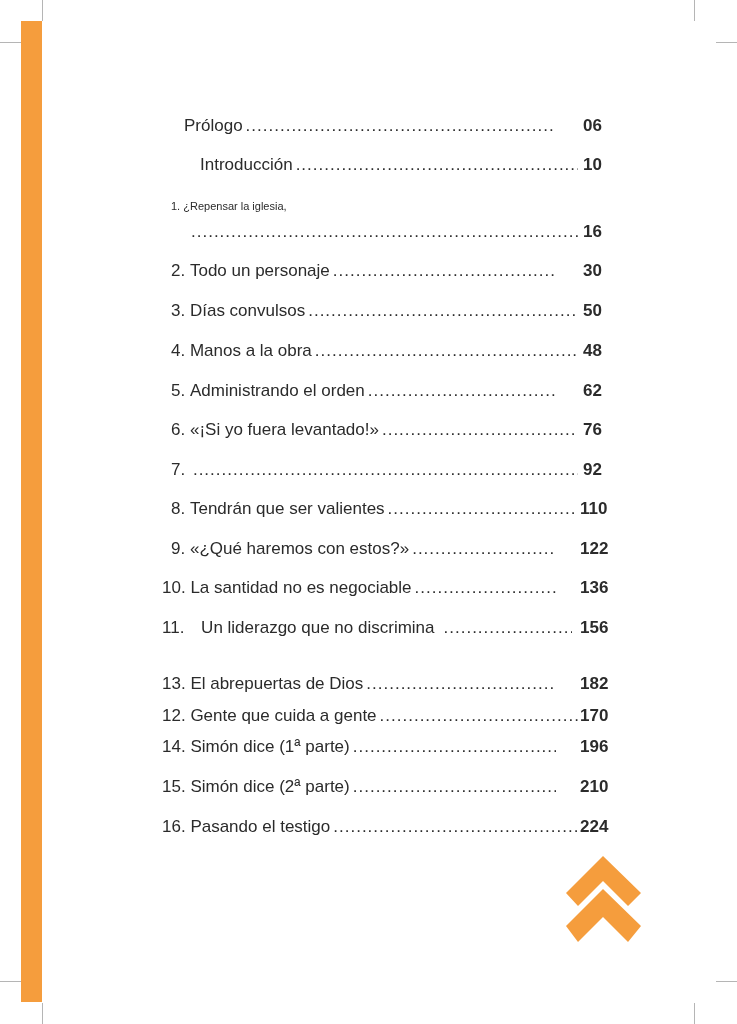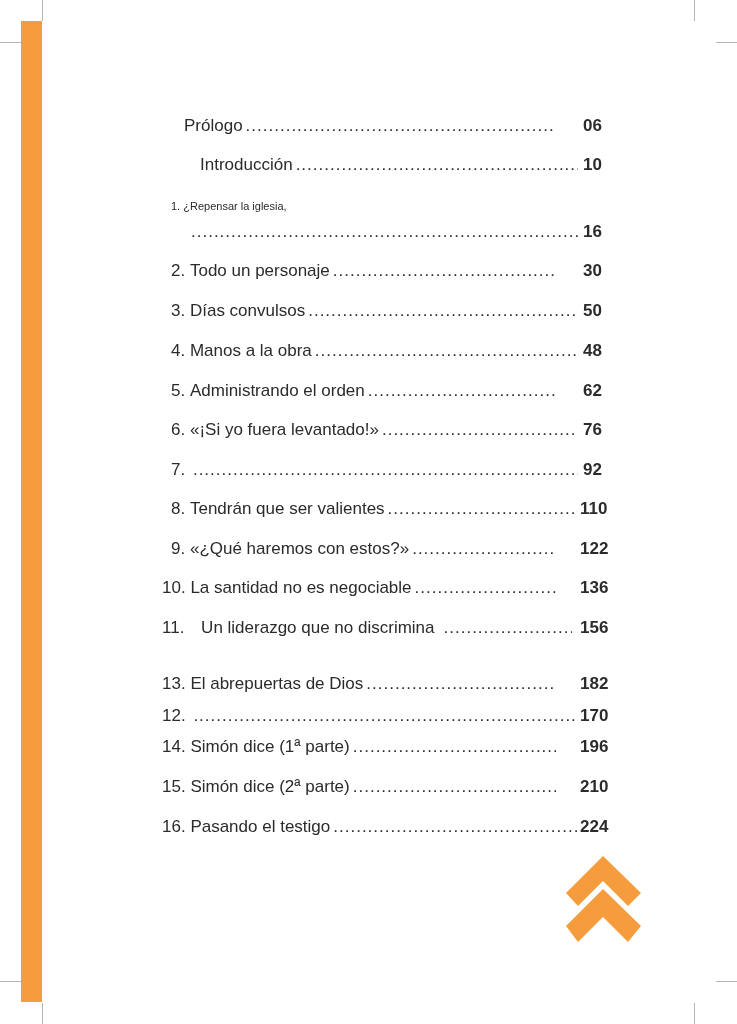--- a/index.html
+++ b/index.html
@@ -185,20 +185,21 @@
 
   <div class="toc-entry" style="top:618px; left:162px;gap:6px;">
     <span class="num">11.</span>&nbsp;
     <span class="title">Un liderazgo que no discrimina</span>
     <span class="leader"></span>
     <span class="page">156</span>
   </div>
 
   <div class="toc-entry" style="top:658px; left:162px;margin-top:48px;">
     <span class="num">12.</span>&nbsp;
+    <span class="title">Gente que cuida a gente</span>
     <span class="leader"></span>
     <span class="page">170</span>
   </div>
 
   <div class="toc-entry" style="top:674px; left:162px;">
     <span class="num">13.</span>&nbsp;
     <span class="title">El abrepuertas de Dios</span>
     <span class="leader"></span>
     <span class="page gap">182</span>
   </div>

